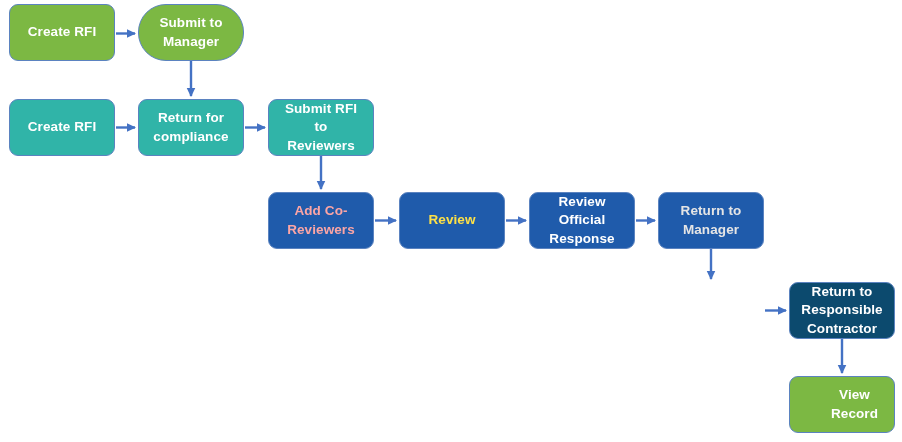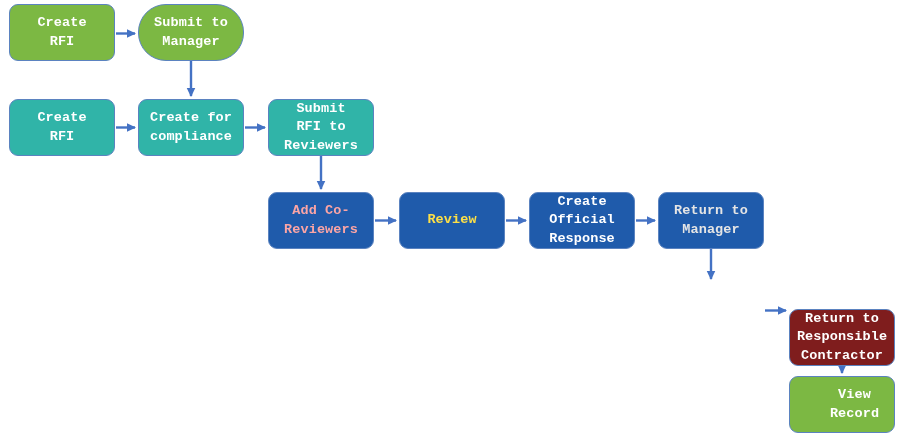--- a/index.html
+++ b/index.html
@@ -55,21 +55,21 @@
   
   .row1 { top: 4px; }
   .row2 { top: 99px; }
   .row3 { top: 192px; }
   .row4 { top: 282px; }
   .row5 { top: 376px; padding-left: 37px; }
 </style>
 </head>
 <body>
 
-<div class="canvas" style="background: rgb(255, 255, 255); font-family: Liberation Mono, monospace;">
+<div class="canvas" style="background: rgb(255, 255, 255);">
 
   <svg class="arrows" viewBox="0 0 902 442" xmlns="http://www.w3.org/2000/svg">
     <defs>
       <marker id="ah" markerWidth="11" markerHeight="11" refX="8.5" refY="5" orient="auto" markerUnits="userSpaceOnUse">
         <path class="arrow-head" d="M0,0.5 L9.5,5 L0,9.5 Z" style="fill: rgb(68, 114, 196);"></path>
       </marker>
     </defs>
     <line class="arrow-line" x1="116" y1="33.5" x2="135" y2="33.5" marker-end="url(#ah)" style="stroke: rgb(68, 114, 196);"></line>
     <line class="arrow-line" x1="191" y1="61" x2="191" y2="96" marker-end="url(#ah)" style="stroke: rgb(68, 114, 196);"></line>
     <line class="arrow-line" x1="116" y1="127.5" x2="135" y2="127.5" marker-end="url(#ah)" style="stroke: rgb(68, 114, 196);"></line>
@@ -87,40 +87,40 @@
     <span>Create RFI</span>
   </div>
   <div class="node colB row1" style="background: rgb(124, 184, 67); border-color: rgb(91, 131, 192); color: rgb(255, 255, 255); border-radius: 28px;">
     <span>Submit to Manager</span>
   </div>
 
   <div class="node colA row2" style="background: rgb(48, 180, 168); border-color: rgb(91, 131, 192); color: rgb(255, 255, 255);">
     <span>Create RFI</span>
   </div>
   <div class="node colB row2" style="background: rgb(48, 180, 168); border-color: rgb(91, 131, 192); color: rgb(255, 255, 255);">
-    <span>Create for compliance</span>
+    <span>Return for compliance</span>
   </div>
   <div class="node colC row2" style="background: rgb(48, 180, 168); border-color: rgb(91, 131, 192); color: rgb(255, 255, 255);">
     <span>Submit RFI to Reviewers</span>
   </div>
 
   <div class="node colC row3" style="background: rgb(31, 91, 171); border-color: rgb(91, 131, 192); color: #fca5a5;">
     <span>Add Co-Reviewers</span>
   </div>
   <div class="node colD row3" style="background: rgb(31, 91, 171); border-color: rgb(91, 131, 192); color: #fde047;">
     <span>Review</span>
   </div>
   <div class="node colE row3" style="background: rgb(31, 91, 171); border-color: rgb(91, 131, 192); color: rgb(255, 255, 255);">
-    <span>Create Official Response</span>
+    <span>Review Official Response</span>
   </div>
   <div class="node colF row3" style="background: rgb(31, 91, 171); border-color: rgb(91, 131, 192); color: #e5e5e5;">
     <span>Return to Manager</span>
   </div>
 
-  <div class="node colG row4" style="background: #7f1d1d; border-color: rgb(91, 131, 192); color: rgb(255, 255, 255); margin-top: 27px;">
+  <div class="node colG row4" style="background: #0c4a6e; border-color: rgb(91, 131, 192); color: rgb(255, 255, 255);">
     <span>Return to Responsible Contractor</span>
   </div>
 
   <div class="node colG row5" style="background: rgb(124, 184, 67); border-color: rgb(91, 131, 192); color: rgb(255, 255, 255);">
     <span>View Record</span>
   </div>
 
 </div>
 
 </body></html>

